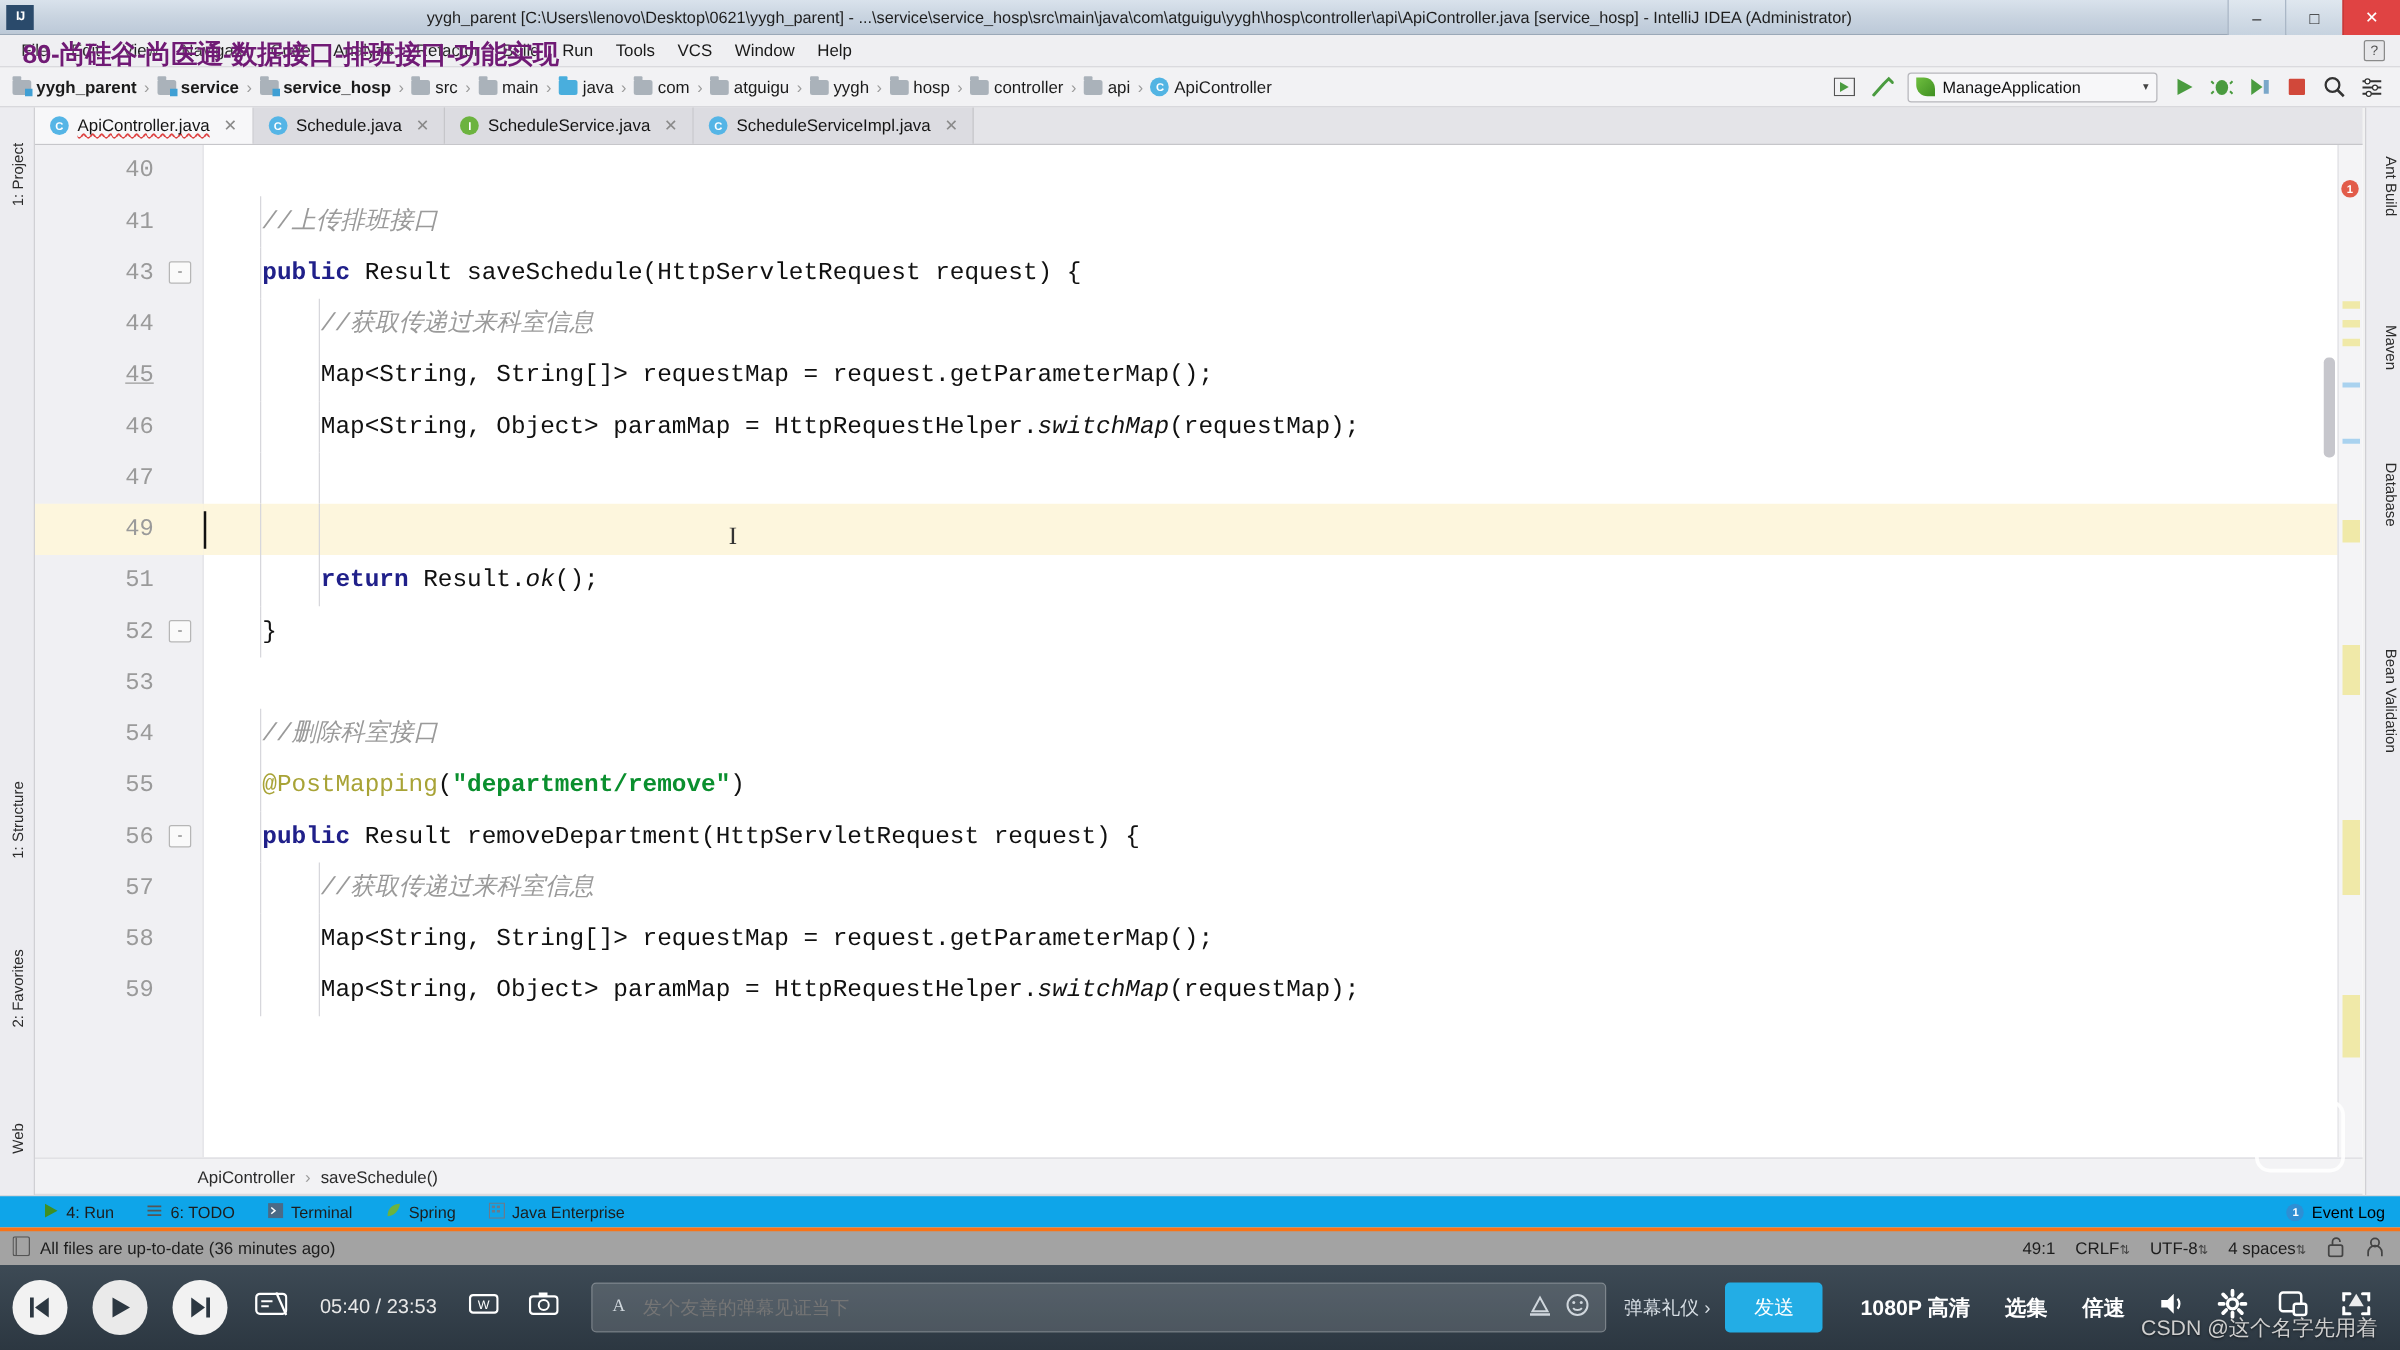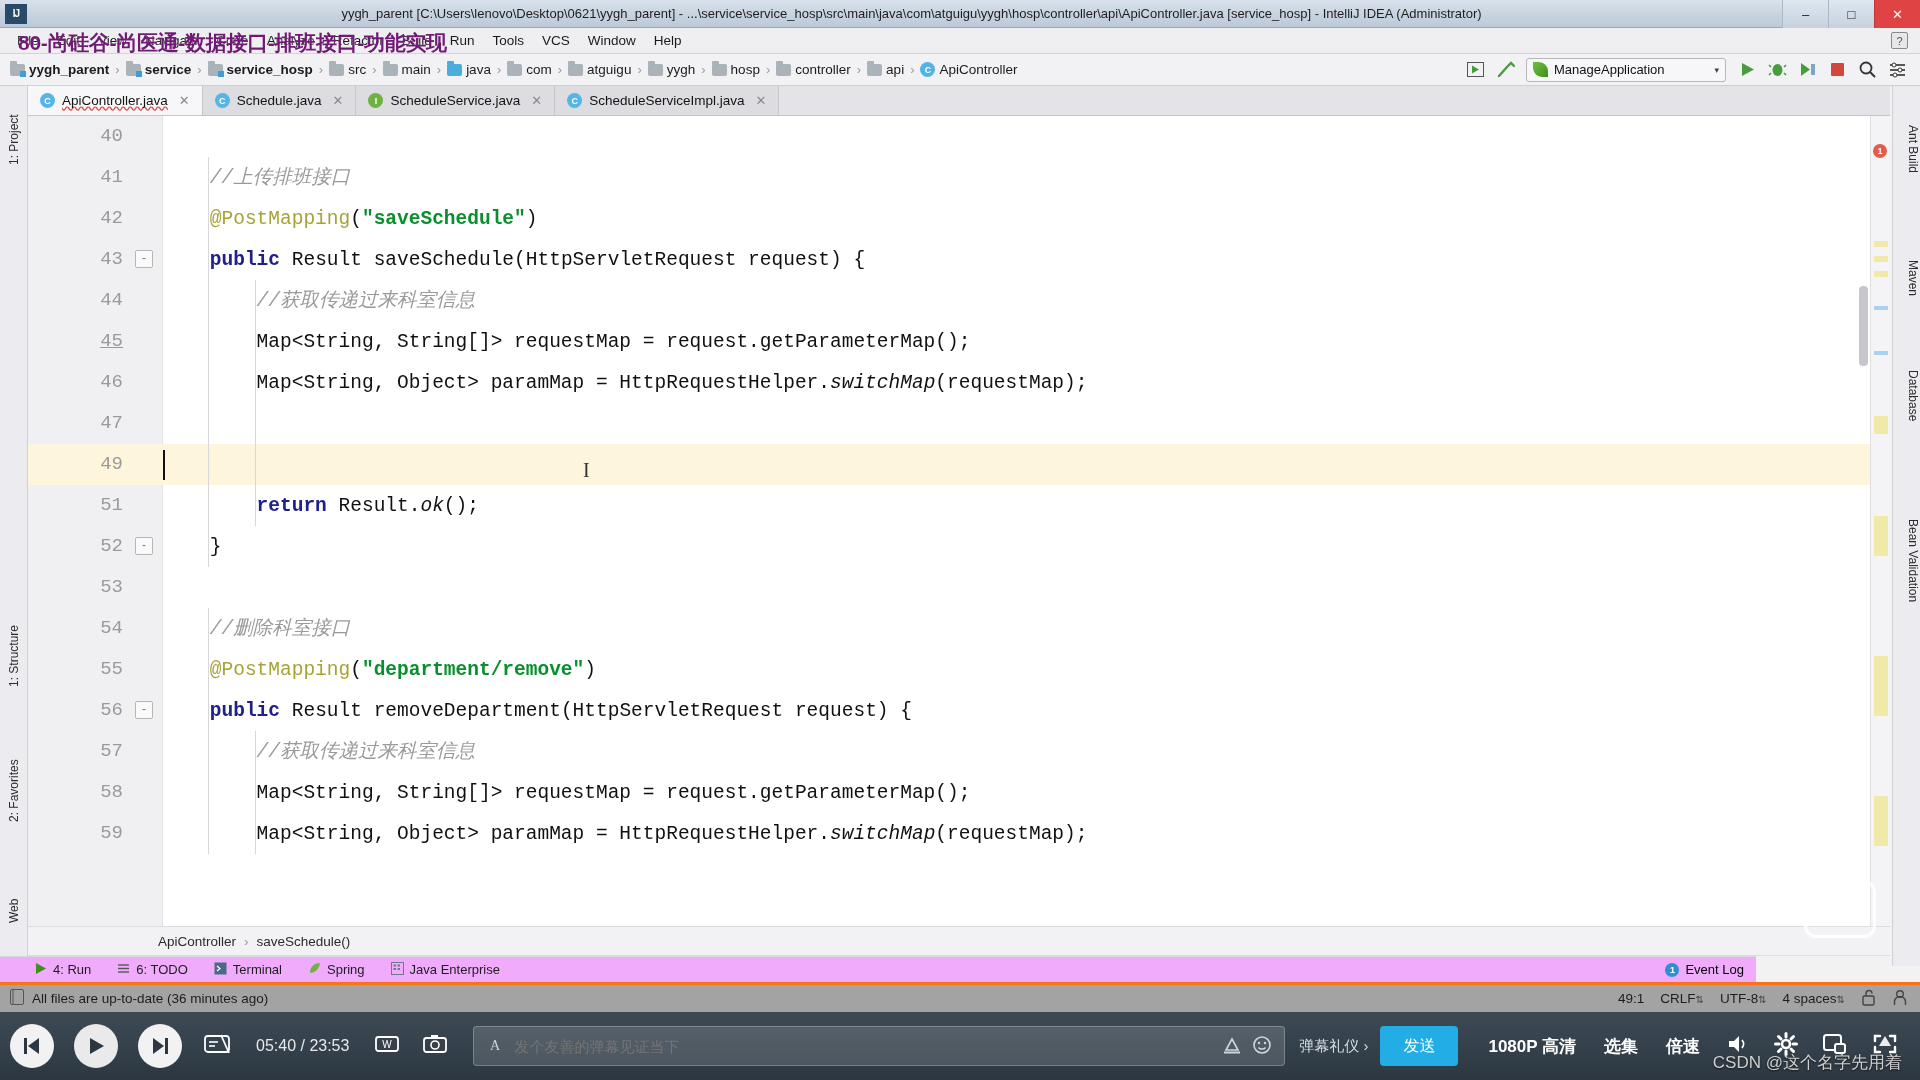--- a/index.html
+++ b/index.html
@@ -215,22 +215,22 @@
   .editor-crumb {
     position:absolute; left:28px; top:926px; width:1862px; height:30px;
     background:#f2f2f4; border-top:1px solid #dcdce0; border-bottom:1px solid #dcdce0;
     display:flex; align-items:center; padding-left:130px;
     font-size:13.5px; color:#2b2b2b;
   }
   .editor-crumb .sep { color:#9a9a9a; margin:0 8px; }
 
   
   .twbar {
-    position:absolute; left:0; top:956px; width:1756px; height:26px;
-    background:#f0abfc; border-top:1px solid #d8d8dc;
+    position:absolute; left:0; top:956px; width:1920px; height:26px;
+    background:#0ea5e9; border-top:1px solid #d8d8dc;
     display:flex; align-items:center; padding-left:34px; gap:26px;
   }
   .tw {
     display:flex; align-items:center; gap:6px; font-size:13px; color:#1d1d1d; white-space:nowrap;
   }
   .twbar-right { position:absolute; right:12px; display:flex; align-items:center; gap:6px; font-size:13px; }
   .evt-dot { width:14px;height:14px;border-radius:50%;background:#2e8fd4;color:#fff;font-size:9px;
              display:flex;align-items:center;justify-content:center;font-weight:bold;}
 
   
@@ -488,21 +488,20 @@
         <span>ScheduleServiceImpl.java</span>
         <span class="close-x">✕</span>
       </div>
     </div>
 
   <div class="editor">
     <div class="gutter"></div>
     <div class="code-area" id="codeArea">
         <div class="line"><span class="lineno" style="left: -130px;">40</span><span class="code"></span></div>
         <div class="line"><span class="lineno" style="left: -130px;">41</span><span class="indent-guide" style="left: 45px;"></span><span class="code"><span class="cmt">    //上传排班接口</span></span></div>
-        <div class="line"><span class="lineno" style="left: -130px;">42</span><span class="indent-guide" style="left: 45px;"></span><span class="code"><span class="ann">    @PostMapping</span><span>(</span><span class="str">"saveSchedule"</span><span>)</span></span></div>
         <div class="line"><span class="lineno" style="left: -130px;">43</span><span class="fold" style="left: -28px;">-</span><span class="indent-guide" style="left: 45px;"></span><span class="code"><span class="kw">    public</span><span> Result saveSchedule(HttpServletRequest request) {</span></span></div>
         <div class="line"><span class="lineno" style="left: -130px;">44</span><span class="indent-guide" style="left: 45px;"></span><span class="indent-guide" style="left: 92px;"></span><span class="code"><span class="cmt">        //获取传递过来科室信息</span></span></div>
         <div class="line"><span class="lineno" style="left: -130px; text-decoration: underline;">45</span><span class="indent-guide" style="left: 45px;"></span><span class="indent-guide" style="left: 92px;"></span><span class="code"><span>        Map&lt;String, String[]&gt; requestMap = request.getParameterMap();</span></span></div>
         <div class="line"><span class="lineno" style="left: -130px;">46</span><span class="indent-guide" style="left: 45px;"></span><span class="indent-guide" style="left: 92px;"></span><span class="code"><span>        Map&lt;String, Object&gt; paramMap = HttpRequestHelper.</span><span class="stat">switchMap</span><span>(requestMap);</span></span></div>
         <div class="line"><span class="lineno" style="left: -130px;">47</span><span class="indent-guide" style="left: 45px;"></span><span class="indent-guide" style="left: 92px;"></span><span class="code"></span></div>
         <div class="line hl"><span class="lineno" style="left: -130px;">49</span><span class="indent-guide" style="left: 45px;"></span><span class="indent-guide" style="left: 92px;"></span><span class="code"></span><span class="caret"></span><span class="mousecursor" style="left: 420px; top: 6px;">I</span></div>
         <div class="line"><span class="lineno" style="left: -130px;">51</span><span class="indent-guide" style="left: 45px;"></span><span class="indent-guide" style="left: 92px;"></span><span class="code"><span class="kw">        return</span><span> Result.</span><span class="stat">ok</span><span>();</span></span></div>
         <div class="line"><span class="lineno" style="left: -130px;">52</span><span class="fold" style="left: -28px;">-</span><span class="indent-guide" style="left: 45px;"></span><span class="code"><span>    }</span></span></div>
         <div class="line"><span class="lineno" style="left: -130px;">53</span><span class="code"></span></div>
         <div class="line"><span class="lineno" style="left: -130px;">54</span><span class="indent-guide" style="left: 45px;"></span><span class="code"><span class="cmt">    //删除科室接口</span></span></div>

